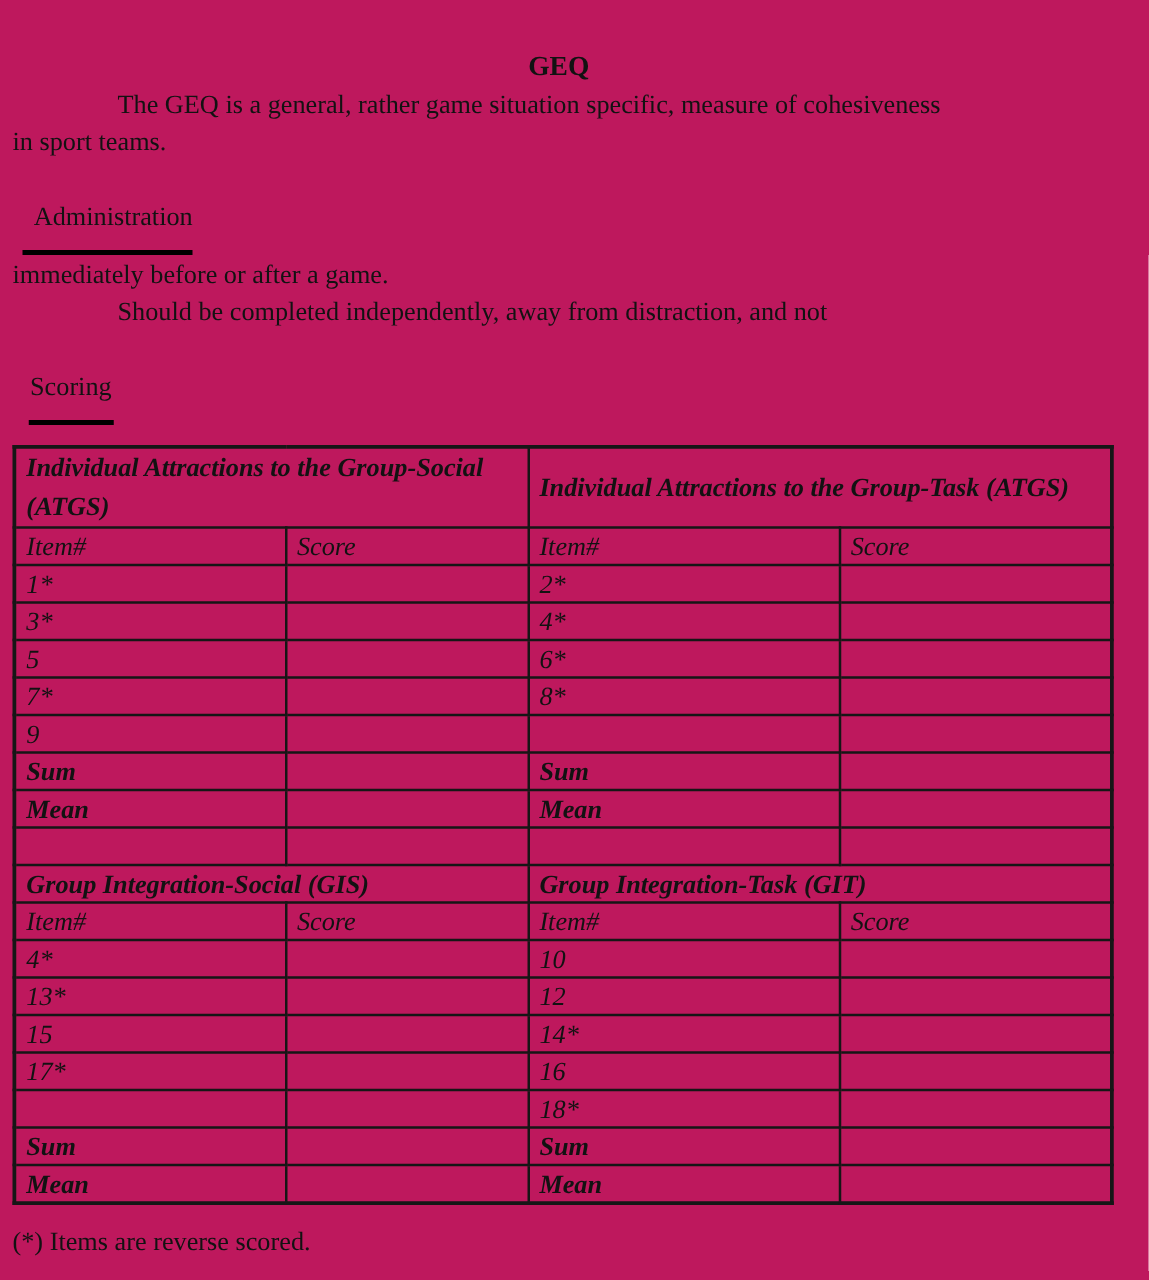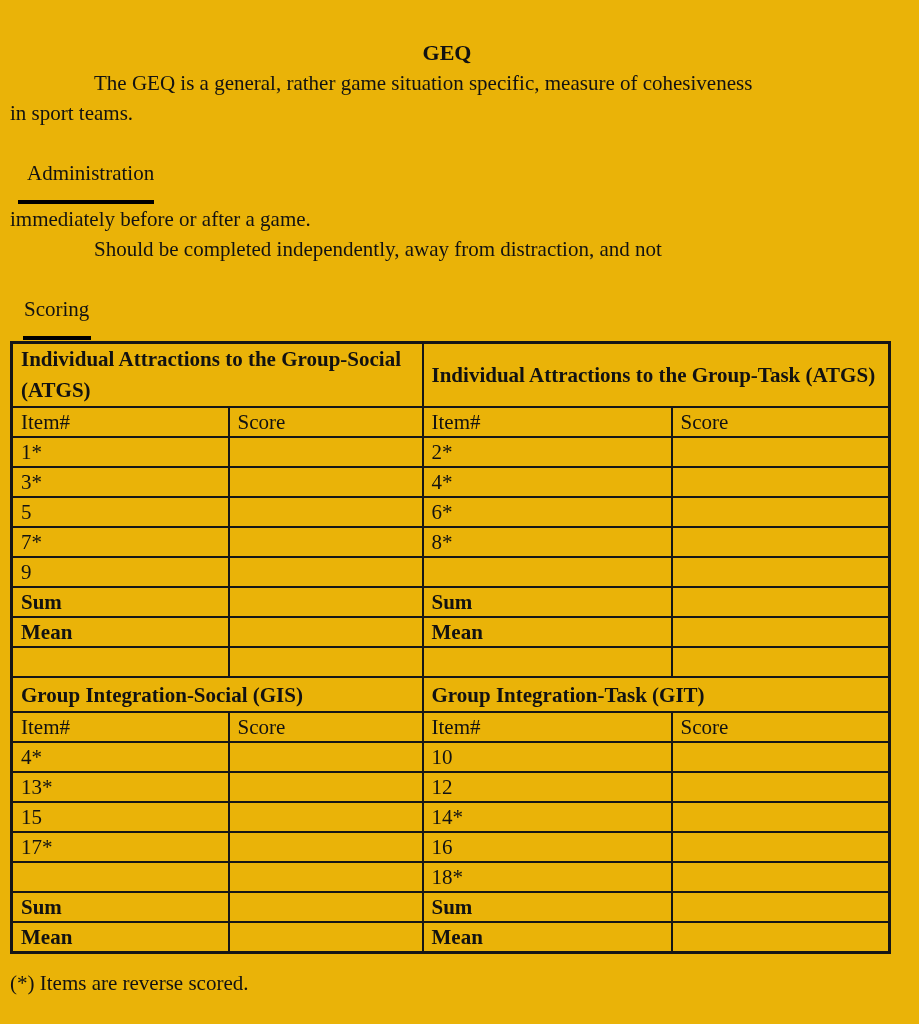--- a/index.html
+++ b/index.html
@@ -1,21 +1,21 @@
 <!DOCTYPE html>
 <html><head>
 <meta charset="utf-8">
 <style>
   * { box-sizing: border-box; margin: 0; padding: 0; }
   html, body { background: #ffffff; }
   .page {
     position: relative;
     width: 919px;
     height: 1024px;
-    background: #eab308;
+    background: #be185d;
     color: #121212;
     font-family: "Liberation Serif", "DejaVu Serif", serif;
     font-size: 21px;
     line-height: 30px;
     padding: 38px 35px 0 10px;
     overflow: hidden;
   }
   .doc-title {
     text-align: center;
     font-weight: bold;
@@ -30,37 +30,38 @@
     display: inline-block;
     border-bottom: 4px solid #000000;
     padding-bottom: 12px;
   }
   .h-admin { margin-left: 8px; padding-left: 9px; }
   .h-scoring { margin-left: 13px; padding-left: 1px; padding-right: 2px; }
   table.score-table {
     border-collapse: collapse;
     table-layout: fixed;
     width: 878px;
-    margin-top: 1px;
+    margin-top: 16px;
     border: 3px solid #161616;
+    font-style: italic;
   }
   .score-table td {
     border: 2px solid #161616;
     padding: 0 4px 0 8px;
     vertical-align: middle;
     font-size: 21px;
     line-height: 28px;
     overflow: hidden;
   }
   .col-item-l  { width: 217px; }
   .col-score-l { width: 194px; }
   .col-item-r  { width: 249px; }
   .col-score-r { width: 218px; }
   tr.r-quad-top td { height: 63px; font-weight: bold; line-height: 31px; vertical-align: middle; }
-  tr.r-quad-bot td { height: 35px; font-weight: bold; }
+  tr.r-quad-bot td { height: 30px; font-weight: bold; }
   tr.r-colhdr td { height: 29px; }
   tr.r-item td { height: 29px; }
   tr.r-label td { height: 24px; font-weight: bold; }
   tr.r-spacer td { height: 30px; }
   .footnote { margin-top: 14px; line-height: 30px; }
   .closing { line-height: 30px; }
 </style>
 </head>
 <body>
 

